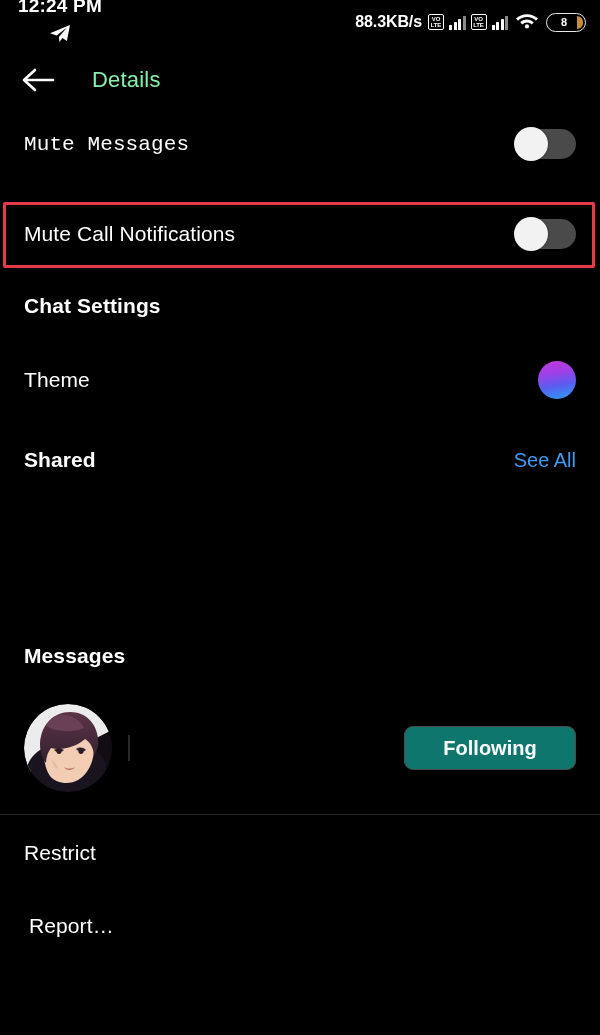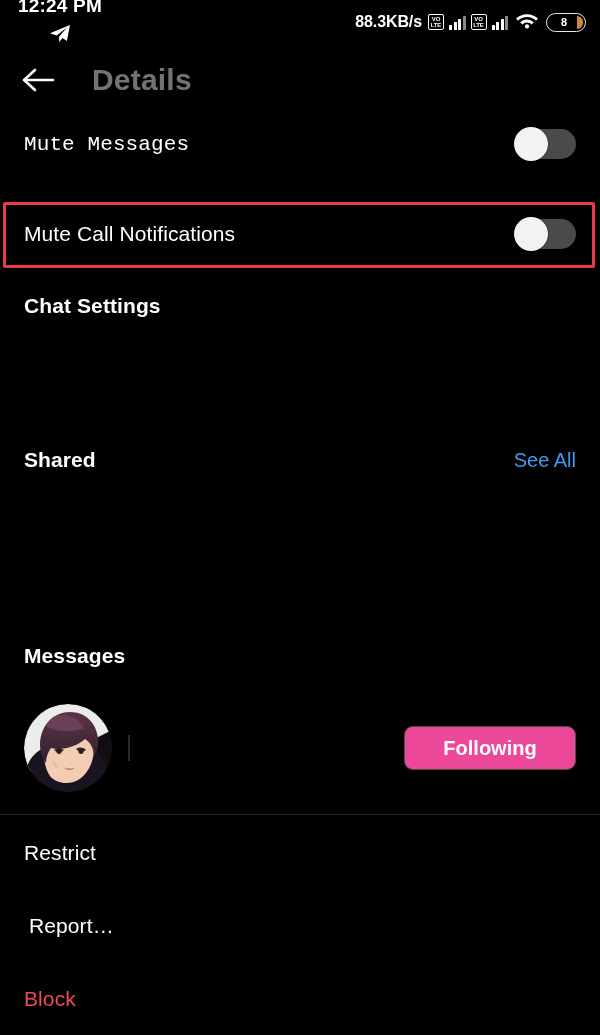--- a/index.html
+++ b/index.html
@@ -44,21 +44,21 @@
     background:#c98a3a; border-radius:0 7px 7px 0;
   }
   .batt span { position:relative; z-index:2; margin-right:4px; }
 
   
   .header {
     position:absolute; top:52px; left:0; width:600px; height:56px;
     display:flex; align-items:center; padding-left:22px; gap:36px;
   }
   .back-arrow { width:34px; height:26px; display:block; }
-  .title { color:#737373; font-size:30px; font-weight:bold; letter-spacing:.2px; }
+  .title { color:#86efac; font-size:22px; font-weight:normal; letter-spacing:.2px; }
 
   
   .row {
     position:absolute; left:0; width:600px;
     display:flex; align-items:center; padding:0 24px;
   }
   .row-label { color:#fff; font-size:21px; letter-spacing:.1px; }
   .row-label.bold { font-weight:bold; }
   .row-label.danger { color:#ED4956; }
 
@@ -88,21 +88,21 @@
     width:88px; height:88px; border-radius:50%; overflow:hidden;
     background:#150f14; flex:none;
   }
   .avatar svg { display:block; width:88px; height:88px; }
   .member-name {
     margin-left:16px; color:#dcdcdc; font-size:19px;
     border-left:2px solid #2a2a2a; padding-left:8px; height:26px;
   }
   .follow-btn {
     margin-left:auto; min-width:172px; height:44px;
-    border:1px solid #4c4c4c; border-radius:9px; background:#ec4899;
+    border:1px solid #4c4c4c; border-radius:9px; background:#0f766e;
     color:#fff; font-size:20px; font-weight:bold;
     display:flex; align-items:center; justify-content:center;
     font-family:"Liberation Sans", sans-serif;
   }
 
   .divider {
     position:absolute; left:0; width:600px; height:1px; background:#232323;
   }
 
   
@@ -186,20 +186,24 @@
       <span class="knob"></span>
     </span>
   </div>
 
   <div class="annotation" style="left:3px; top:202px; width:592px; height:66px;"></div>
 
   <div class="row" style="top:288px; height:36px;">
     <span class="row-label bold">Chat Settings</span>
   </div>
 
+  <div class="row" style="top:360px; height:40px;">
+    <span class="row-label">Theme</span>
+    <span class="theme-swatch"></span>
+  </div>
 
   <div class="row" style="top:442px; height:36px;gap:37px;">
     <span class="row-label bold">Shared</span>
     <span class="see-all">See All</span>
   </div>
 
   <div class="row" style="top:638px; height:36px;">
     <span class="row-label bold">Messages</span>
   </div>
 
@@ -238,17 +242,14 @@
   <div class="divider" style="top:814px;"></div>
 
   <div class="row" style="top:835px; height:36px;">
     <span class="row-label">Restrict</span>
   </div>
 
   <div class="row" style="top:908px; height:36px;padding-left:29px;">
     <span class="row-label">Report…</span>
   </div>
 
-  <div class="row" style="top:981px; height:36px;">
-    <span class="row-label danger">Block</span>
-  </div>
 
 </div>
 
 </body></html>

